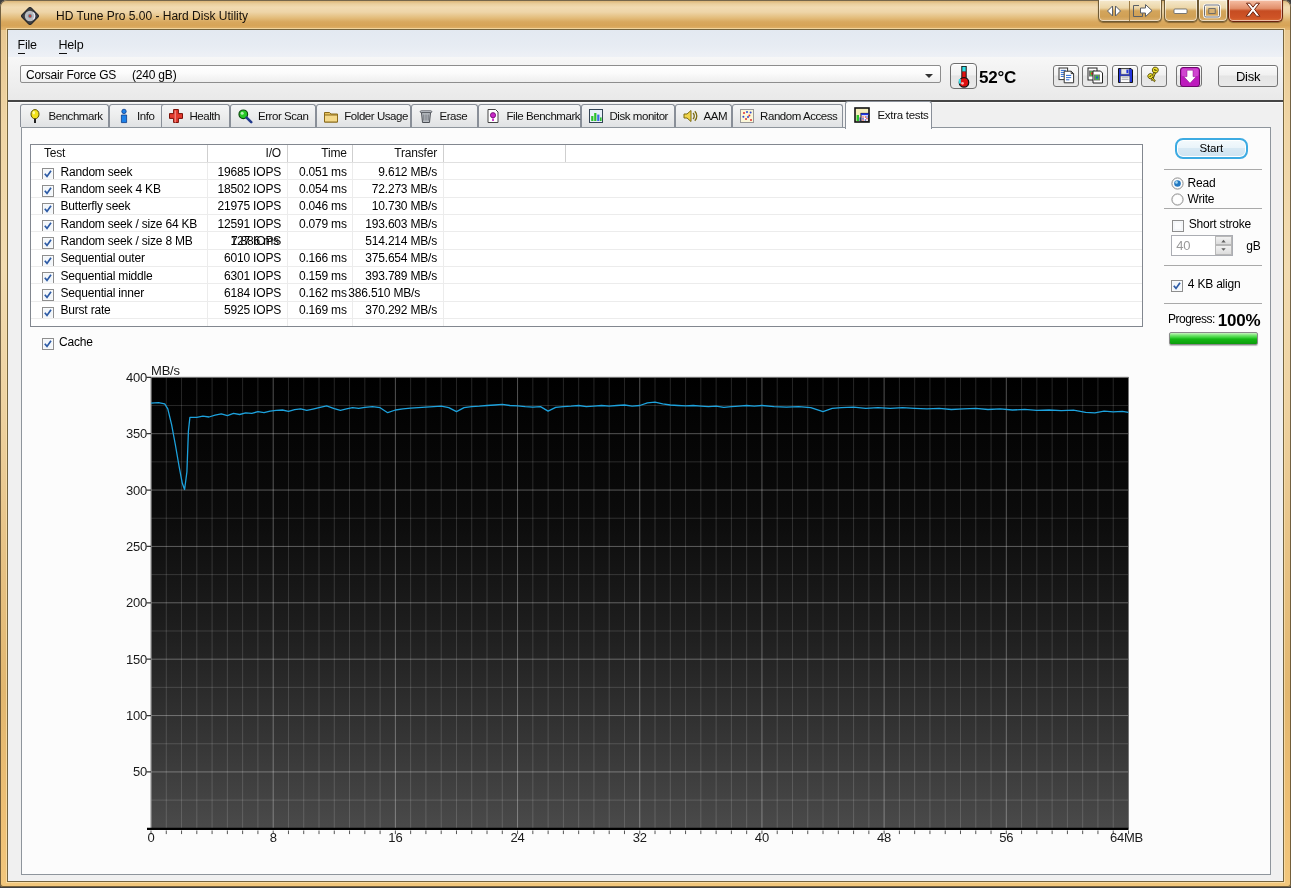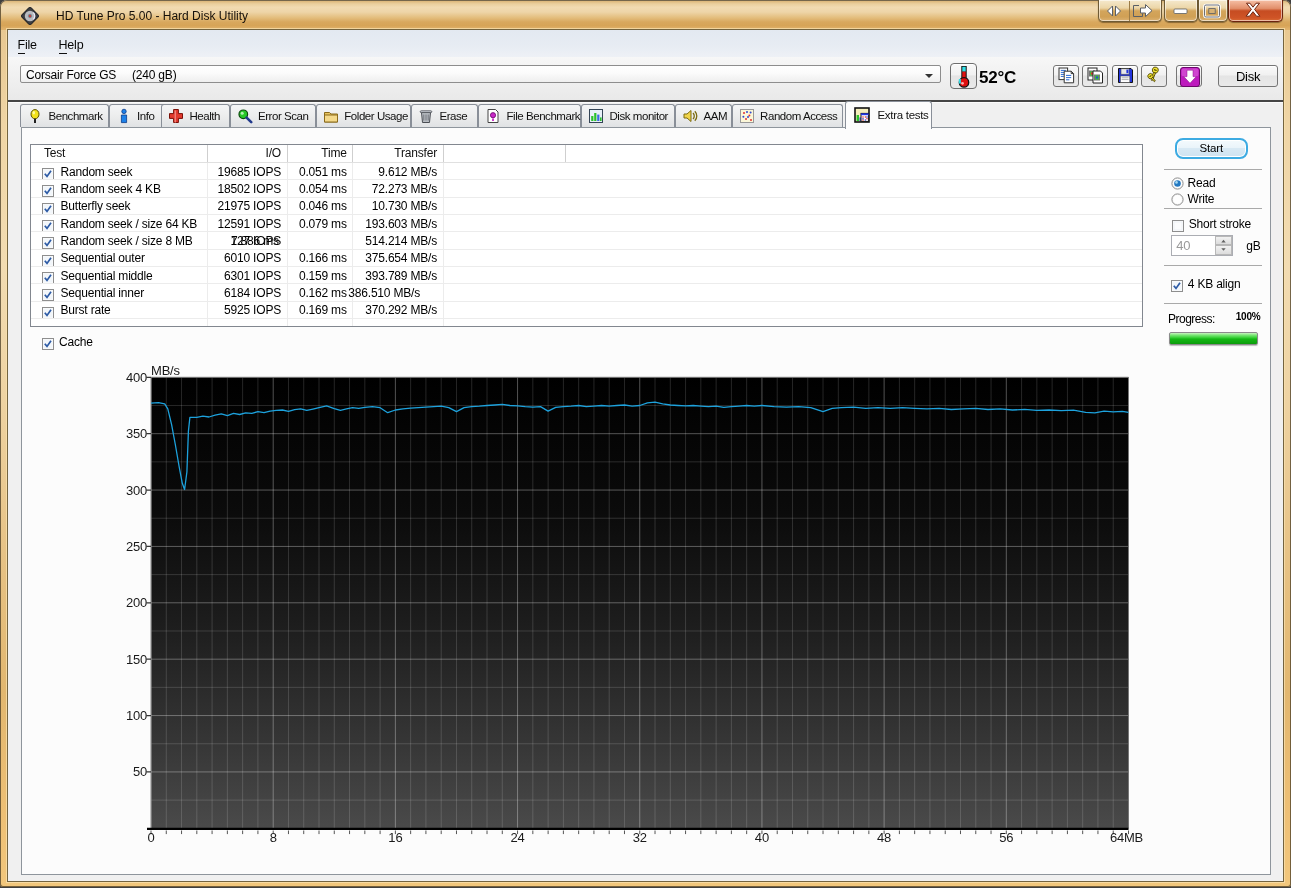--- a/index.html
+++ b/index.html
@@ -421,21 +421,21 @@
       </svg>
 </div>
 <div class="abs lbl" style="left:1238.2px;top:208.5px">gB</div>
 <div class="abs" style="left:1163.3px;top:247.5px"><svg width="12" height="12">
         <rect x=".5" y=".5" width="11" height="11" fill="#fdfdfd" stroke="#8e8e8e"></rect>
         <rect x="1.5" y="1.5" width="9" height="9" fill="#f2f6fa"></rect>
         <path d="M2.8 5.8l2.2 2.6 4-5.6" stroke="#2c5aa5" stroke-width="1.7" fill="none"></path>
       </svg></div>
 <div class="abs lbl" style="left:1179.8px;top:247px">4 KB align</div>
 <div class="abs lbl" style="left:1160px;top:282px;letter-spacing:-0.5px">Progress:</div>
-<div class="abs" style="left:1192px;top:280.5px;width:60.5px;font-size:10px;font-weight:bold;text-align:right">100%</div>
+<div class="abs" style="left:1192px;top:280.5px;width:60.5px;font-size:17px;font-weight:bold;text-align:right">100%</div>
 <div class="abs" style="left:1160.5px;top:302px;width:89.5px;height:13.4px;border:1px solid #8a8a8a;border-radius:2px;
  background:linear-gradient(180deg,#c8f2c0 0%,#7fe87a 18%,#2ecc2e 45%,#14b614 55%,#0fa80f 82%,#0b9a0b 100%);
  box-shadow:0 1px 1px rgba(0,0,0,.25)"></div>
 </div>
 <svg style="position:absolute;left:100px;top:350px" width="1070" height="510">
 <defs>
       <linearGradient id="bg" x1="0" y1="0" x2="0" y2="1">
         <stop offset="0" stop-color="#000000"></stop>
         <stop offset="0.3" stop-color="#0b0b0b"></stop>
         <stop offset="0.55" stop-color="#1d1d1d"></stop>

